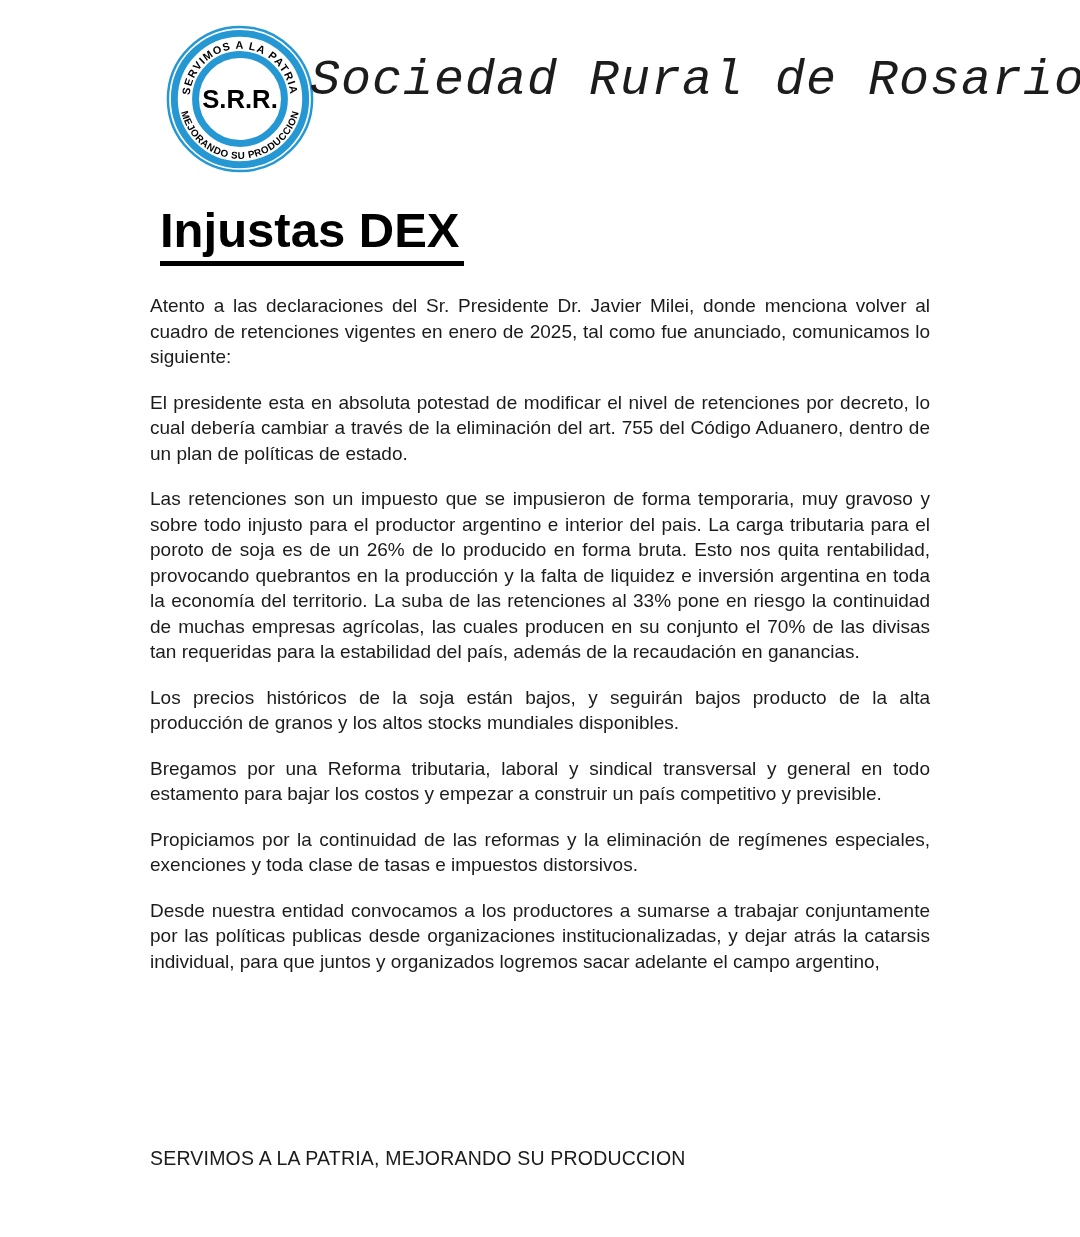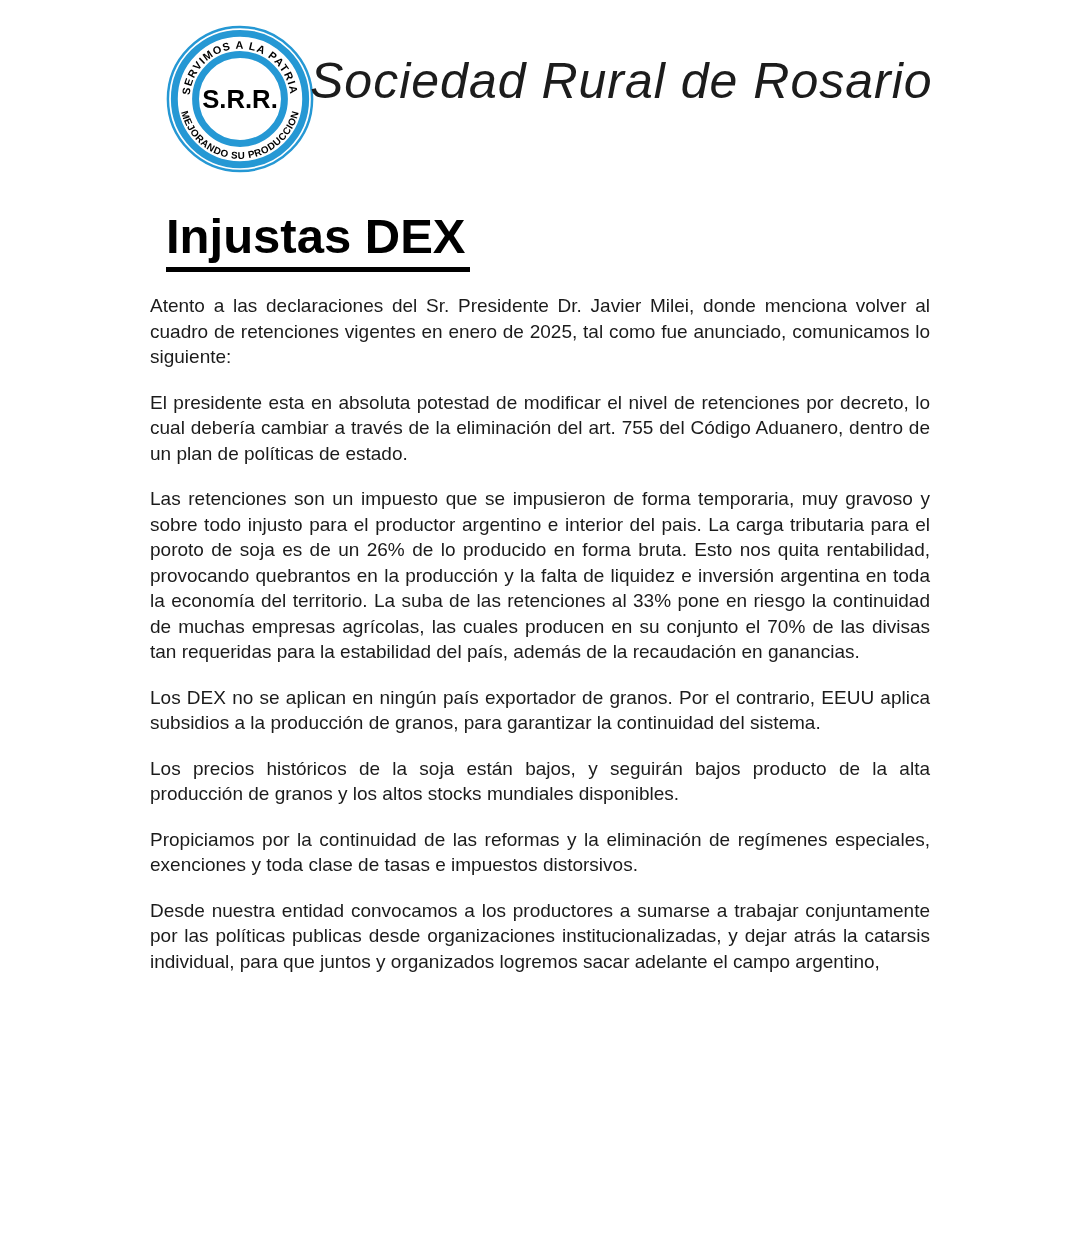--- a/index.html
+++ b/index.html
@@ -26,35 +26,35 @@
   .logo text {
     font-family: "Liberation Sans", sans-serif;
     fill: #000000;
   }
   .org-name {
     position: absolute;
     left: 310px;
     top: 52px;
     width: 620px;
     text-align: center;
-    font-family: Liberation Sans, sans-serif;
+    font-family: Liberation Mono, monospace;
     font-style: italic;
     font-size: 50px;
     font-weight: 400;
     letter-spacing: 1px;
     color: #1c1c1c;
     white-space: nowrap;
   }
 
   
   .doc-title {
     position: absolute;
     left: 150px;
     top: 193px;
-    margin: 16px;
+    margin: 10px;
     font-size: 49px;
     font-weight: bold;
     line-height: 1.12;
     color: #000000;
   }
   .doc-title .title-text {
     display: inline-block;
     border-bottom: 5px solid #000000;
     padding-bottom: 3px;
     padding-right: 4px;
@@ -118,20 +118,21 @@
   </div>
 
   <h1 class="doc-title">
     <span class="title-text">Injustas DEX</span>
   </h1>
 
   <div class="body-text">
     <p>Atento a las declaraciones del Sr. Presidente Dr. Javier Milei, donde menciona volver al cuadro de retenciones vigentes en enero de 2025, tal como fue anunciado, comunicamos lo siguiente:</p>
     <p>El presidente esta en absoluta potestad de modificar el nivel de retenciones por decreto, lo cual debería cambiar a través de la eliminación del art. 755 del Código Aduanero, dentro de un plan de políticas de estado.</p>
     <p>Las retenciones son un impuesto que se impusieron de forma temporaria, muy gravoso y sobre todo injusto para el productor argentino e interior del pais. La carga tributaria para el poroto de soja es de un 26% de lo producido en forma bruta. Esto nos quita rentabilidad, provocando quebrantos en la producción y la falta de liquidez e inversión argentina en toda la economía del territorio. La suba de las retenciones al 33% pone en riesgo la continuidad de muchas empresas agrícolas, las cuales producen en su conjunto el 70% de las divisas tan requeridas para la estabilidad del país, además de la recaudación en ganancias.</p>
-    <p>Los DEX no se aplican en ningún país exportador de granos. Por el contrario, EEUU aplica subsidios a la producción de granos, para garantizar la continuidad del sistema.</p>
     <p>Los precios históricos de la soja están bajos, y seguirán bajos producto de la alta producción de granos y los altos stocks mundiales disponibles.</p>
+    <p>Bregamos por una Reforma tributaria, laboral y sindical transversal y general en todo estamento para bajar los costos y empezar a construir un país competitivo y previsible.</p>
     <p>Propiciamos por la continuidad de las reformas y la eliminación de regímenes especiales, exenciones y toda clase de tasas e impuestos distorsivos.</p>
     <p>Desde nuestra entidad convocamos a los productores a sumarse a trabajar conjuntamente por las políticas publicas desde organizaciones institucionalizadas, y dejar atrás la catarsis individual, para que juntos y organizados logremos sacar adelante el campo argentino,</p>
   </div>
 
+  <div class="footer-slogan">SERVIMOS A LA PATRIA, MEJORANDO SU PRODUCCION</div>
 
 </div>
 
 </body></html>

